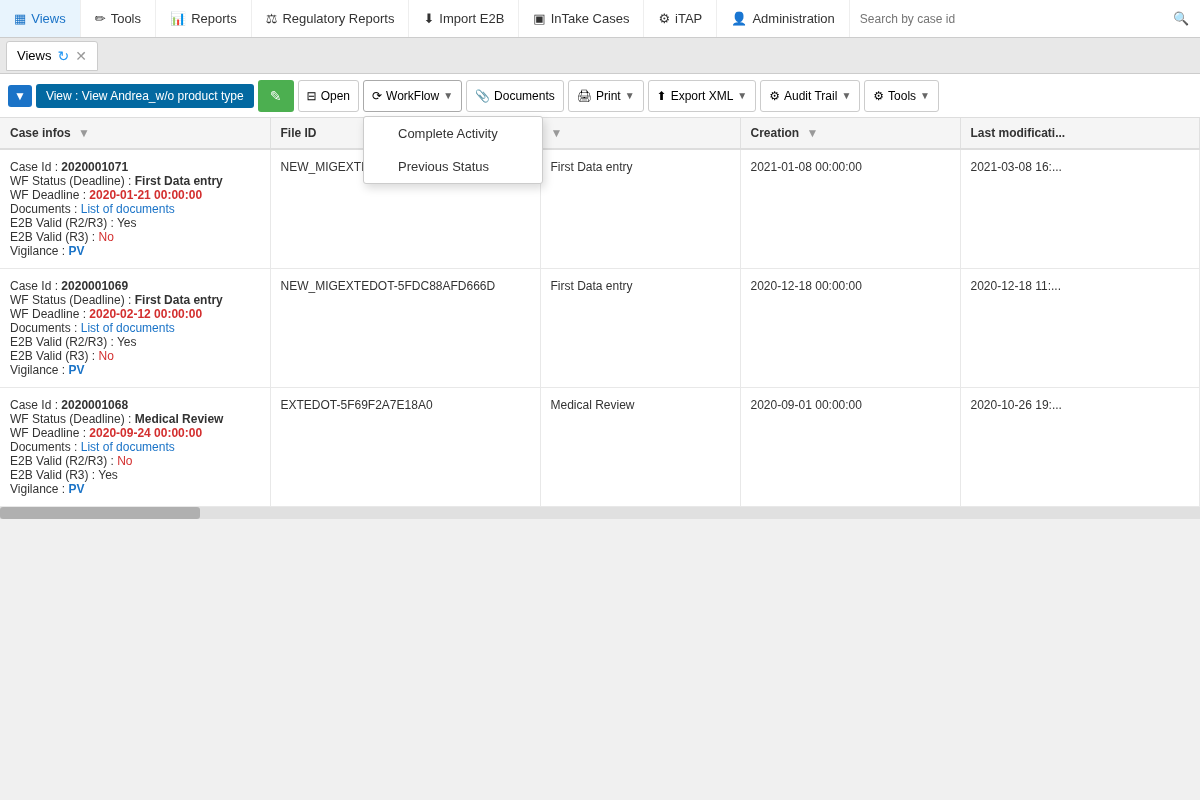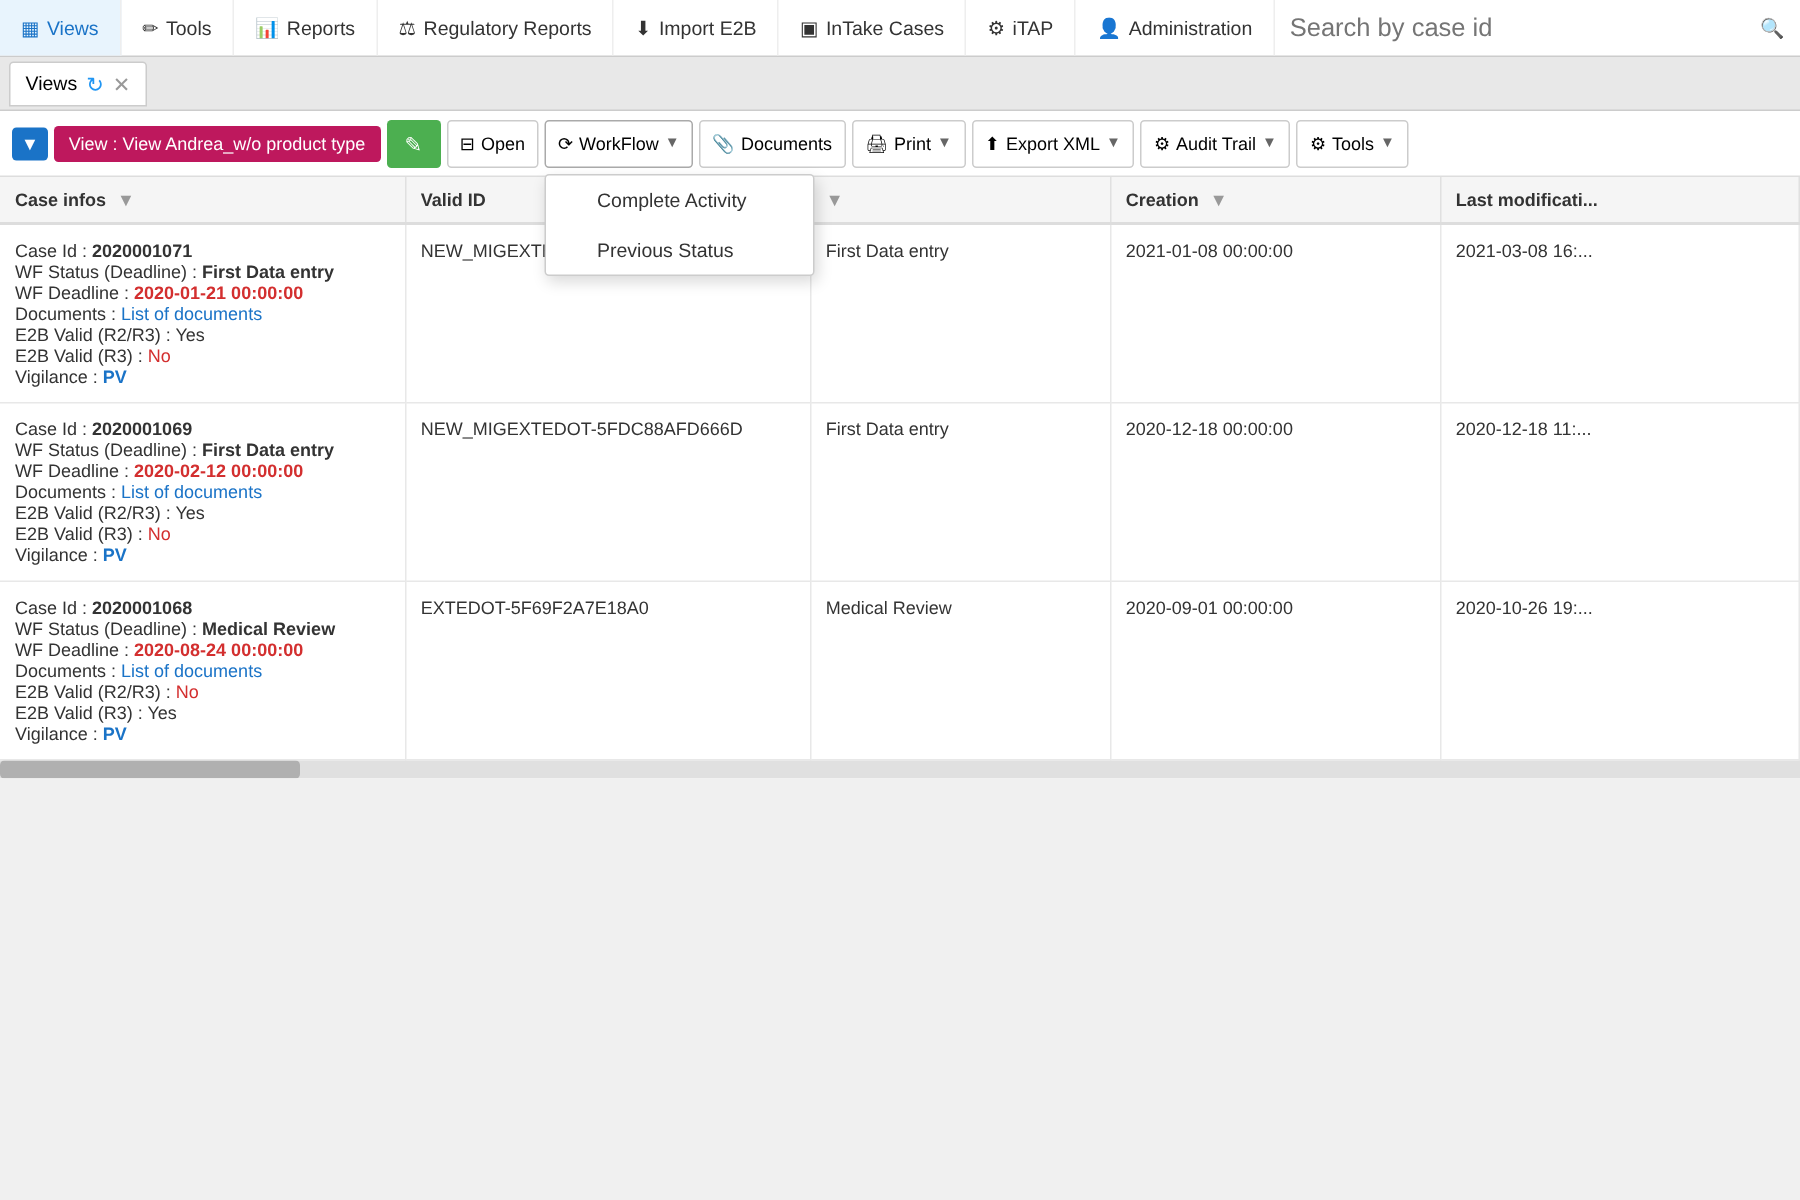--- a/index.html
+++ b/index.html
@@ -29,21 +29,21 @@
       display: flex;
       align-items: center;
       flex: 1;
       padding: 0 10px;
       gap: 6px;
     }
     .nav-search input {
       flex: 1;
       border: none;
       outline: none;
-      font-size: 17px;
+      font-size: 12px;
       color: #a16207;
       background: transparent;
     }
 
     
     .tab-bar {
       display: flex;
       align-items: center;
       background: #e8e8e8;
       border-bottom: 1px solid #ccc;
@@ -72,21 +72,21 @@
       align-items: center;
       background: #fff;
       border-bottom: 1px solid #ddd;
       padding: 5px 8px;
       gap: 4px;
       height: 44px;
     }
     .filter-btn {
       display: flex;
       align-items: flex-end;
-      background: #be185d;
+      background: #0369a1;
       color: #fff;
       border: none;
       border-radius: 3px;
       padding: 5px 10px;
       cursor: pointer;
       font-size: 12px;
       gap: 5px;
       white-space: nowrap;
       max-width: 220px;
     }
@@ -297,21 +297,21 @@
 
 <div class="table-wrapper">
   <table>
     <thead>
       <tr>
         <th style="width:270px;margin-top:40px;">
           <span>Case infos</span>
           <span class="sort-icon">▼</span>
         </th>
         <th style="width:270px;">
-          <span>Valid ID</span>
+          <span>File ID</span>
         </th>
         <th style="width:200px;">
           <span></span>
           <span style="color:#999;">▼</span>
         </th>
         <th style="width:220px;margin-top:19px;">
           <span>Creation</span>
           <span class="sort-icon">▼</span>
         </th>
         <th>
@@ -363,21 +363,21 @@
         <span>2020-12-18 00:00:00</span>
       </td>
       <td>
         <span>2020-12-18 11:...</span>
       </td>
     </tr>
         <tr>
       <td>
         <div>Case Id : <span class="case-id">2020001068</span></div>
         <div>WF Status (Deadline) : <strong>Medical Review</strong></div>
-        <div>WF Deadline : <span class="wf-deadline-red">2020-08-24 00:00:00</span></div>
+        <div>WF Deadline : <span class="wf-deadline-red">2020-09-24 00:00:00</span></div>
         <div>Documents : <a class="doc-link">List of documents</a></div>
         <div>E2B Valid (R2/R3) : <span class="e2b-no">No</span></div>
         <div>E2B Valid (R3) : <span>Yes</span></div>
         <div>Vigilance : <span class="vigilance-pv">PV</span></div>
       </td>
       <td>
         <span>EXTEDOT-5F69F2A7E18A0</span>
       </td>
       <td>
         <span class="status-text">Medical Review</span>

